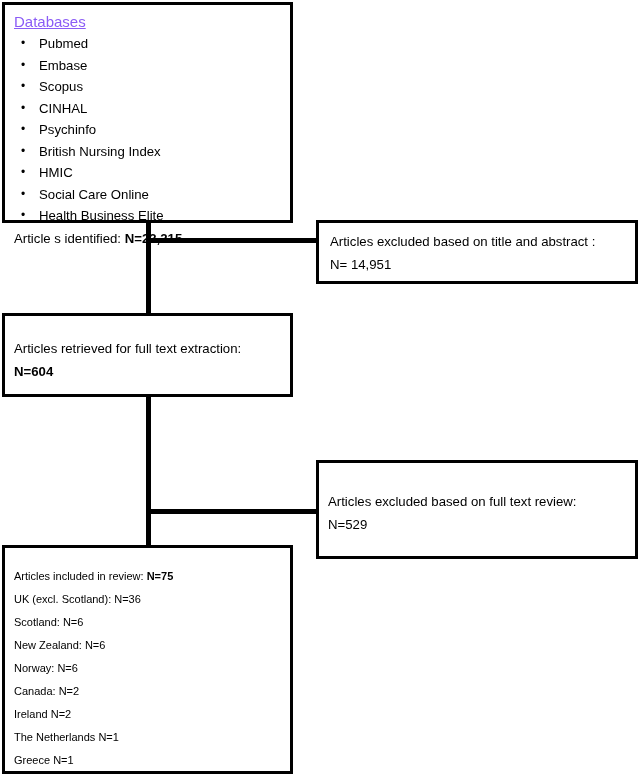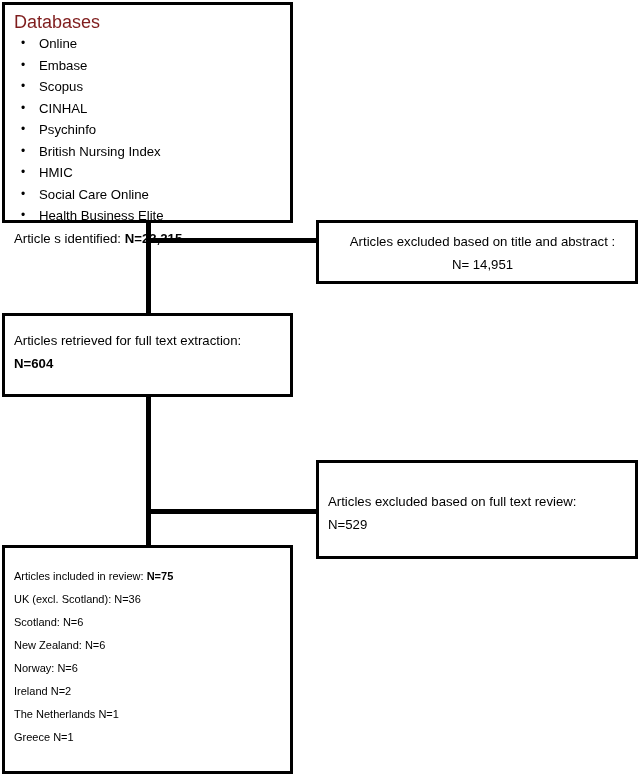--- a/index.html
+++ b/index.html
@@ -35,23 +35,24 @@
   #box-databases {
     left: 2px;
     top: 2px;
     width: 291px;
     height: 221px;
   }
   #box-databases .pad {
     padding: 6px 0 0 9px;
   }
   .db-head {
-    font-size: 18px;
+    font-size: 15px;
     line-height: 22px;
-    color: #7f1d1d;
+    color: #8b5cf6;
+    text-decoration: underline;
   }
   ul.db-list {
     list-style: none;
     margin: 0;
     padding: 0;
   }
   ul.db-list li {
     position: relative;
     font-size: 13.2px;
     line-height: 21.5px;
@@ -70,34 +71,33 @@
     line-height: 22px;
     color: #000;
     margin-top: 1px;
   }
   
   #box-excluded-title {
     left: 316px;
     top: 220px;
     width: 322px;
     height: 64px;
-    text-align: center;
   }
   #box-excluded-title .pad {
     padding: 7px 0 0 11px;
   }
   
   #box-retrieved {
     left: 2px;
     top: 313px;
     width: 291px;
     height: 84px;
   }
   #box-retrieved .pad {
-    padding: 13px 0 0 9px;
+    padding: 21px 0 0 9px;
   }
   
   #box-excluded-fulltext {
     left: 316px;
     top: 460px;
     width: 322px;
     height: 99px;
   }
   #box-excluded-fulltext .pad {
     padding: 27px 0 0 9px;
@@ -136,21 +136,21 @@
 
   <div class="conn" id="conn-v-1"></div>
   <div class="conn" id="conn-h-1"></div>
   <div class="conn" id="conn-v-2"></div>
   <div class="conn" id="conn-h-2"></div>
 
   <div class="flow-box" id="box-databases">
     <div class="pad">
       <div class="db-head">Databases</div>
       <ul class="db-list">
-        <li><span class="bullet">•</span><span>Online</span></li>
+        <li><span class="bullet">•</span><span>Pubmed</span></li>
         <li><span class="bullet">•</span><span>Embase</span></li>
         <li><span class="bullet">•</span><span>Scopus</span></li>
         <li><span class="bullet">•</span><span>CINHAL</span></li>
         <li><span class="bullet">•</span><span>Psychinfo</span></li>
         <li><span class="bullet">•</span><span>British Nursing Index</span></li>
         <li><span class="bullet">•</span><span>HMIC</span></li>
         <li><span class="bullet">•</span><span>Social Care Online</span></li>
         <li><span class="bullet">•</span><span>Health Business Elite</span></li>
       </ul>
       <div class="db-total"><span>Article s identified: </span><span class="bold">N=23,215</span></div>
@@ -178,19 +178,20 @@
     </div>
   </div>
 
   <div class="flow-box" id="box-included">
     <div class="pad">
       <div class="inc-line"><span>Articles included in review: </span><span class="bold">N=75</span></div>
       <div class="inc-line">UK (excl. Scotland): N=36</div>
       <div class="inc-line">Scotland: N=6</div>
       <div class="inc-line">New Zealand: N=6</div>
       <div class="inc-line">Norway: N=6</div>
+      <div class="inc-line">Canada: N=2</div>
       <div class="inc-line">Ireland N=2</div>
       <div class="inc-line">The Netherlands  N=1</div>
       <div class="inc-line">Greece N=1</div>
     </div>
   </div>
 
 </div>
 
 </body></html>

